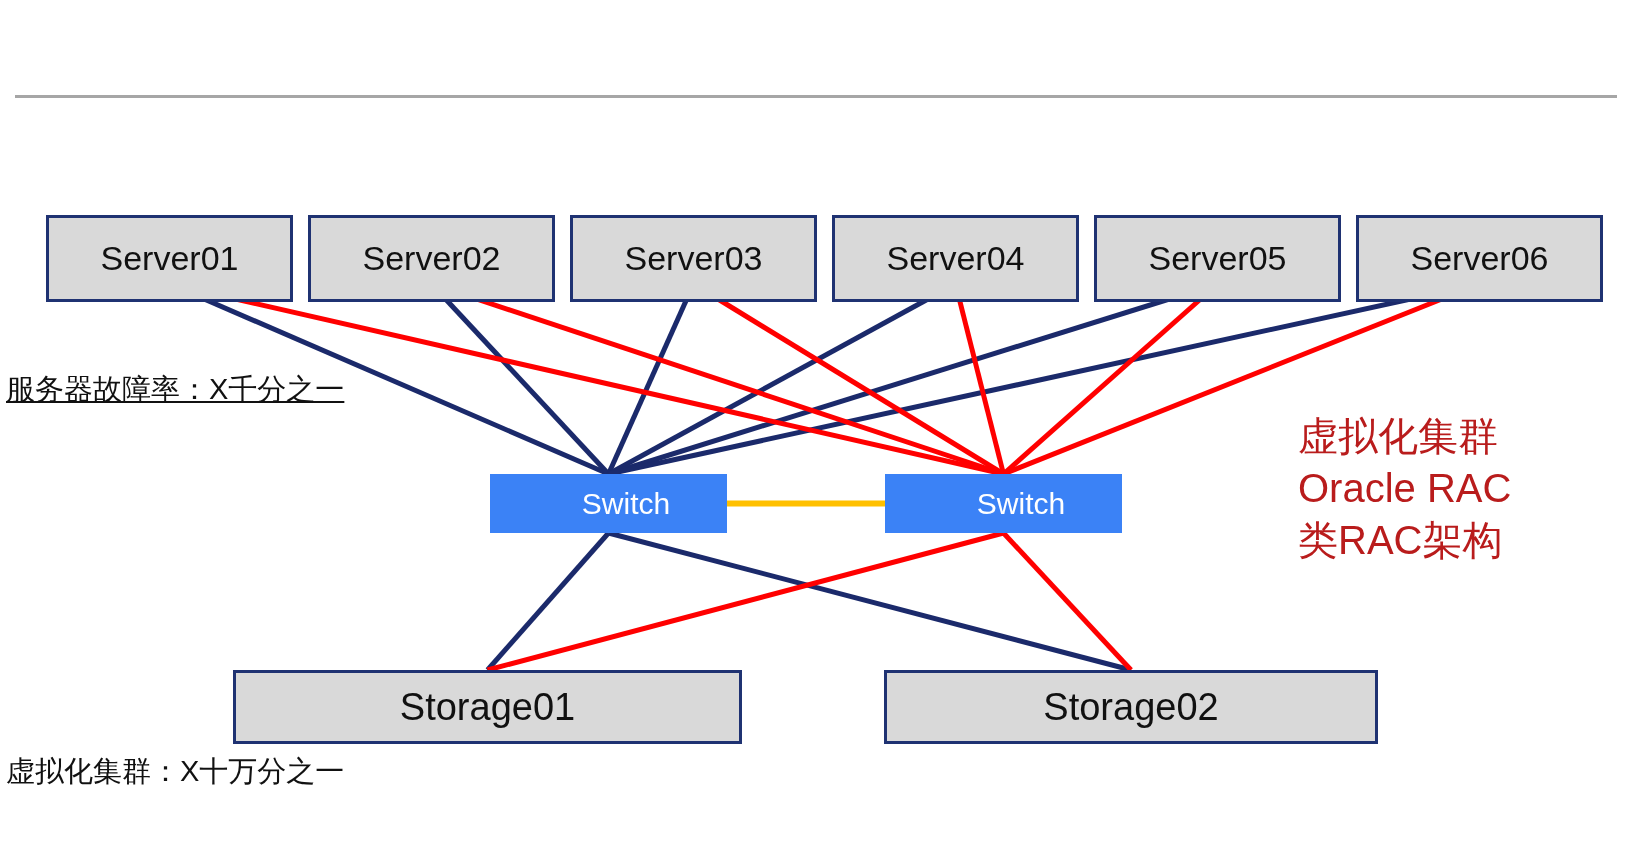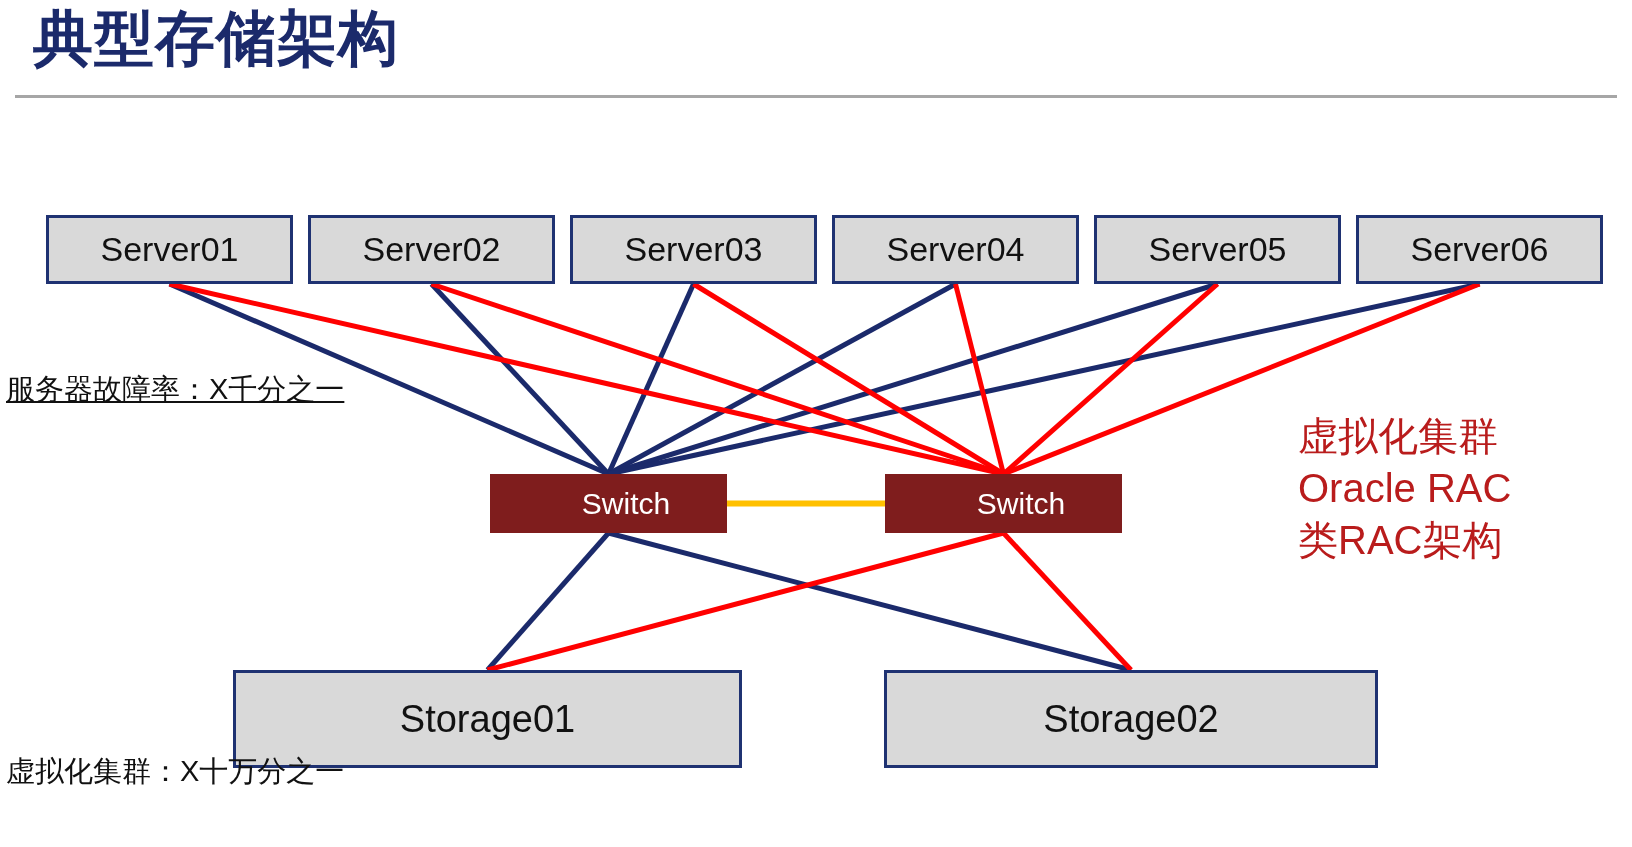--- a/index.html
+++ b/index.html
@@ -2,33 +2,32 @@
 <html><head>
 <meta charset="utf-8">
 <style>
   html,body{margin:0;padding:0;background:#fff;}
   body{font-family:"Liberation Sans","DejaVu Sans",sans-serif;}
   .slide{position:relative;width:1632px;height:847px;background:#ffffff;overflow:hidden;}
   .title{position:absolute;left:33px;top:0px;margin:0;font-size:60px;font-weight:bold;color:#1B2A6B;letter-spacing:1px;line-height:1.3;}
   .rule{position:absolute;left:15px;top:95px;width:1602px;height:3px;background:#A6A6A6;}
   #edges-svg{position:absolute;left:0;top:0;width:1632px;height:847px;}
   .node{position:absolute;display:flex;align-items:center;justify-content:center;box-sizing:border-box;}
-  .server-box{top:215px;width:247px;height:69px;background:#D9D9D9;border:3px solid #1F3272;font-size:34px;color:#111;}
-  .switch-box{top:474px;width:237px;height:59px;background:#7f1d1d;color:#ffffff;font-size:30px;padding-left:35px;}
-  .storage-box{top:670px;width:509px;height:98px;background:#D9D9D9;border:3px solid #1F3272;font-size:38px;color:#111;}
+  .server-box{top:215px;width:247px;height:87px;background:#D9D9D9;border:3px solid #1F3272;font-size:34px;color:#111;}
+  .switch-box{top:474px;width:237px;height:59px;background:#3b82f6;color:#ffffff;font-size:30px;padding-left:35px;}
+  .storage-box{top:670px;width:509px;height:74px;background:#D9D9D9;border:3px solid #1F3272;font-size:38px;color:#111;}
   .note{position:absolute;font-size:29px;color:#111;white-space:nowrap;}
   .note-servers{left:6px;top:370px;text-decoration:underline;}
   .note-storage{left:6px;top:752px;}
   .right-note{position:absolute;left:1298px;top:410px;font-size:40px;color:#b91c1c;line-height:52px;white-space:nowrap;}
 </style>
 </head>
 <body>
 
 <div class="slide">
-  <h1 class="title">典型存储架构</h1>
   <div class="rule"></div>
 
   <svg id="edges-svg" viewBox="0 0 1632 847">
       <line x1="169.5" y1="284" x2="608.5" y2="474" stroke="#1B2A6B" stroke-width="5"></line>
       <line x1="431.5" y1="284" x2="608.5" y2="474" stroke="#1B2A6B" stroke-width="5"></line>
       <line x1="693.5" y1="284" x2="608.5" y2="474" stroke="#1B2A6B" stroke-width="5"></line>
       <line x1="955.5" y1="284" x2="608.5" y2="474" stroke="#1B2A6B" stroke-width="5"></line>
       <line x1="1217.5" y1="284" x2="608.5" y2="474" stroke="#1B2A6B" stroke-width="5"></line>
       <line x1="1479.5" y1="284" x2="608.5" y2="474" stroke="#1B2A6B" stroke-width="5"></line>
       <line x1="608.5" y1="533" x2="487.5" y2="670" stroke="#1B2A6B" stroke-width="5"></line>

